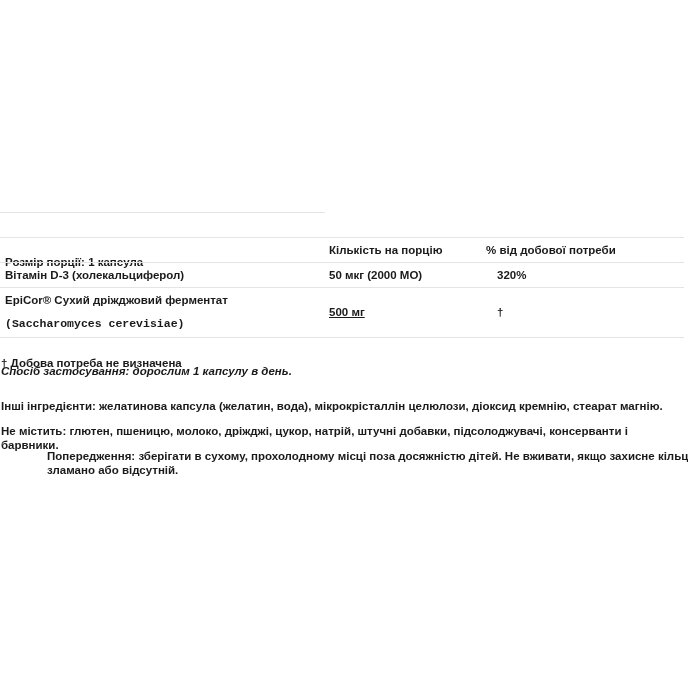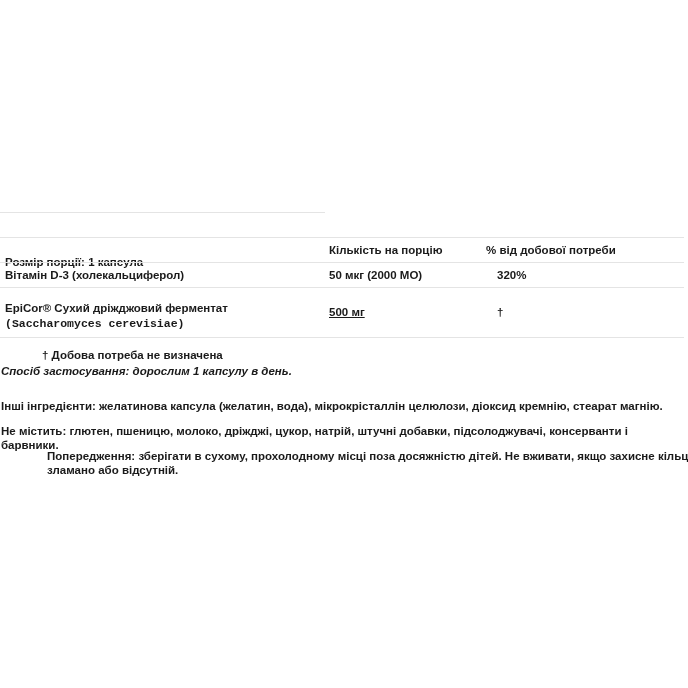--- a/index.html
+++ b/index.html
@@ -52,29 +52,29 @@
 
   <div>
     <div class="t" style="left:5px; top:268px;">Вітамін D-3 (холекальциферол)</div>
     <div class="t" style="left:329px; top:268px;">50 мкг (2000 МО)</div>
     <div class="t" style="left:497px; top:268px;">320%</div>
   </div>
 
   <div class="hline" style="left:0; top:287px; width:684px;"></div>
 
   <div>
-    <div class="t" style="left:5px; top:293px;margin-top:8px;">EpiCor® Сухий дріжджовий ферментат</div>
+    <div class="t" style="left:5px; top:293px;">EpiCor® Сухий дріжджовий ферментат</div>
     <div class="t" style="left:5px; top:317px;font-family:Liberation Mono, monospace;">(Saccharomyces cerevisiae)</div>
     <div class="t" style="left:329px; top:305px;text-decoration:underline;">500 мг</div>
     <div class="t" style="left:497px; top:305px;">†</div>
   </div>
 
   <div class="hline" style="left:0; top:337px; width:684px;"></div>
 
-  <div class="t" style="left:1px; top:348px;padding-left:41px;">† Добова потреба не визначена</div>
+  <div class="t" style="left:1px; top:356px;">† Добова потреба не визначена</div>
 </div>
 
 <div>
   <div class="para" style="top:364px;font-style:italic;">Спосіб застосування: дорослим 1 капсулу в день.</div>
   <div class="para" style="top:399px;">Інші інгредієнти: желатинова капсула (желатин, вода), мікрокрісталлін целюлози, діоксид кремнію, стеарат магнію.</div>
   <div class="para" style="top:424px;">Не містить: глютен, пшеницю, молоко, дріжджі, цукор, натрій, штучні добавки, підсолоджувачі, консерванти і барвники.</div>
   <div class="para" style="top:449px; width:672px;padding-left:46px;">Попередження: зберігати в сухому, прохолодному місці поза досяжністю дітей. Не вживати, якщо захисне кільце зламано або відсутній.</div>
 </div>
 
 </body></html>

